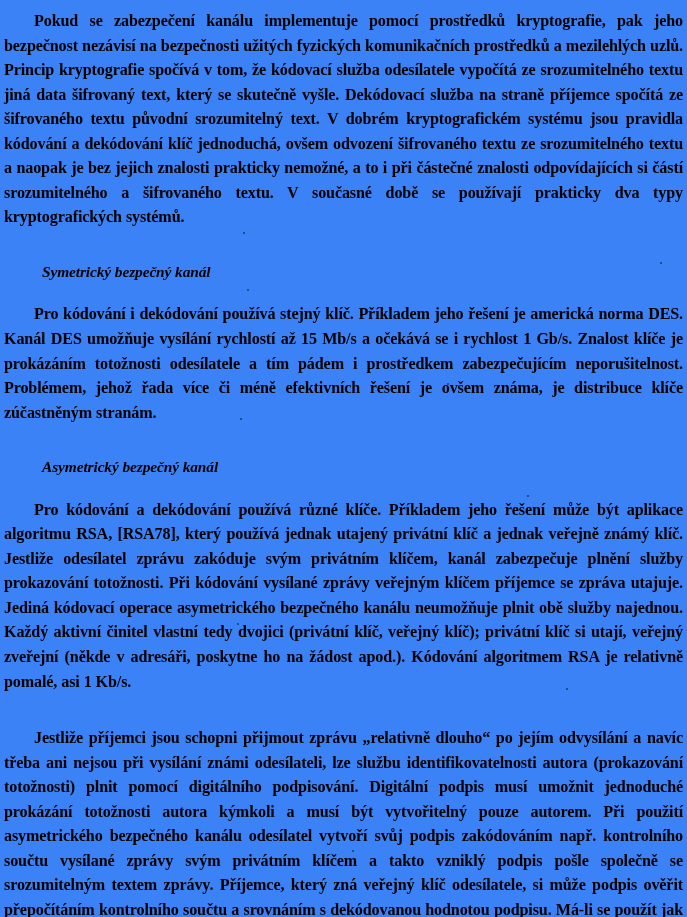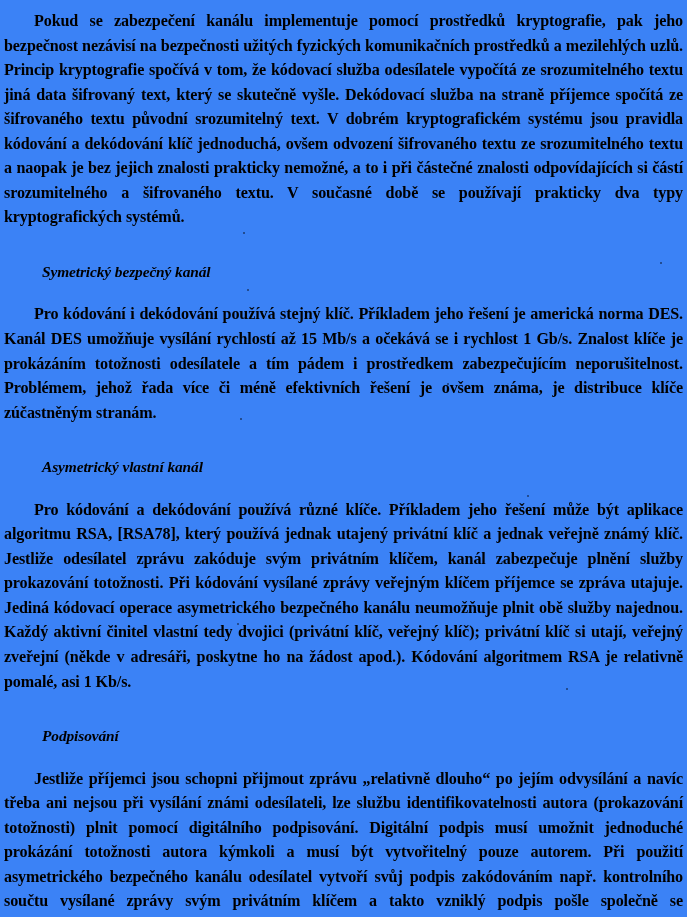--- a/index.html
+++ b/index.html
@@ -83,26 +83,25 @@
     <div id="text-column">
 
       <p class="para first">Pokud se zabezpečení kanálu implementuje pomocí prostředků kryptografie, pak jeho bezpečnost nezávisí na bezpečnosti užitých fyzických komunikačních prostředků a mezilehlých uzlů. Princip kryptografie spočívá v tom, že kódovací služba odesílatele vypočítá ze srozumitelného textu jiná data šifrovaný text, který se skutečně vyšle. Dekódovací služba na straně příjemce spočítá ze šifrovaného textu původní srozumitelný text. V dobrém kryptografickém systému jsou pravidla kódování a dekódování  klíč  jednoduchá, ovšem odvození šifrovaného textu ze srozumitelného textu a naopak je bez jejich znalosti prakticky nemožné, a to i při částečné znalosti odpovídajících si částí srozumitelného a šifrovaného textu. V současné době se používají prakticky dva typy kryptografických systémů.</p>
 
       <div class="gap-before-heading"></div>
       <h2 class="heading">Symetrický bezpečný kanál</h2>
       <div class="gap-after-heading"></div>
       <p class="para">Pro kódování i dekódování používá stejný klíč. Příkladem jeho řešení je americká norma DES. Kanál DES umožňuje vysílání rychlostí až 15 Mb/s a očekává se i rychlost 1 Gb/s. Znalost klíče je prokázáním totožnosti odesílatele a tím pádem i prostředkem zabezpečujícím neporušitelnost. Problémem, jehož řada více či méně efektivních řešení je ovšem známa, je distribuce klíče zúčastněným stranám.</p>
 
       <div class="gap-before-heading"></div>
-      <h2 class="heading">Asymetrický vlastní kanál</h2>
+      <h2 class="heading">Asymetrický bezpečný kanál</h2>
       <div class="gap-after-heading"></div>
       <p class="para">Pro kódování a dekódování používá různé klíče. Příkladem jeho řešení může být aplikace algoritmu RSA, [RSA78], který používá jednak utajený privátní klíč a jednak veřejně známý klíč. Jestliže odesílatel zprávu zakóduje svým privátním klíčem, kanál zabezpečuje plnění služby prokazování totožnosti. Při kódování vysílané zprávy veřejným klíčem příjemce se zpráva utajuje. Jediná kódovací operace asymetrického bezpečného kanálu neumožňuje plnit obě služby najednou. Každý aktivní činitel vlastní tedy dvojici (privátní klíč, veřejný klíč); privátní klíč si utají, veřejný zveřejní (někde v adresáři, poskytne ho na žádost apod.). Kódování algoritmem RSA je relativně pomalé, asi 1 Kb/s.</p>
 
       <div class="gap-before-heading"></div>
-      <h2 class="heading">Podpisování</h2>
       <div class="gap-after-heading"></div>
       <p class="para">Jestliže příjemci jsou schopni přijmout zprávu „relativně dlouho“ po jejím odvysílání a navíc třeba ani nejsou při vysílání známi odesílateli, lze službu identifikovatelnosti autora (prokazování totožnosti) plnit pomocí digitálního podpisování. Digitální podpis musí umožnit jednoduché prokázání totožnosti autora kýmkoli a musí být vytvořitelný pouze autorem. Při použití asymetrického bezpečného kanálu odesílatel vytvoří svůj podpis zakódováním např. kontrolního součtu vysílané zprávy svým privátním klíčem a takto vzniklý podpis pošle společně se srozumitelným textem zprávy. Příjemce, který zná veřejný klíč odesílatele, si může podpis ověřit přepočítáním kontrolního součtu a srovnáním s dekódovanou hodnotou podpisu. Má-li se použít jak pro prokazování identity odesílatele tak i pro utajování asymetrický, kanál musí odesílatel zprávu nejprve podepsat – zašifrovat svým privátním klíčem a výsledek zašifrovat příjemcovým veřejným klíčem. Příjemce dešifrováním přijaté zprávy pomocí svého privátního klíče získá</p>
 
     </div>
 
     <span class="speck" style="left:243px;top:232px;width:2px;height:2px;"></span>
     <span class="speck" style="left:660px;top:262px;width:2px;height:2px;"></span>
     <span class="speck" style="left:247px;top:289px;width:2px;height:2px;"></span>
     <span class="speck" style="left:447px;top:383px;width:2px;height:2px;"></span>
     <span class="speck" style="left:240px;top:418px;width:2px;height:2px;"></span>

